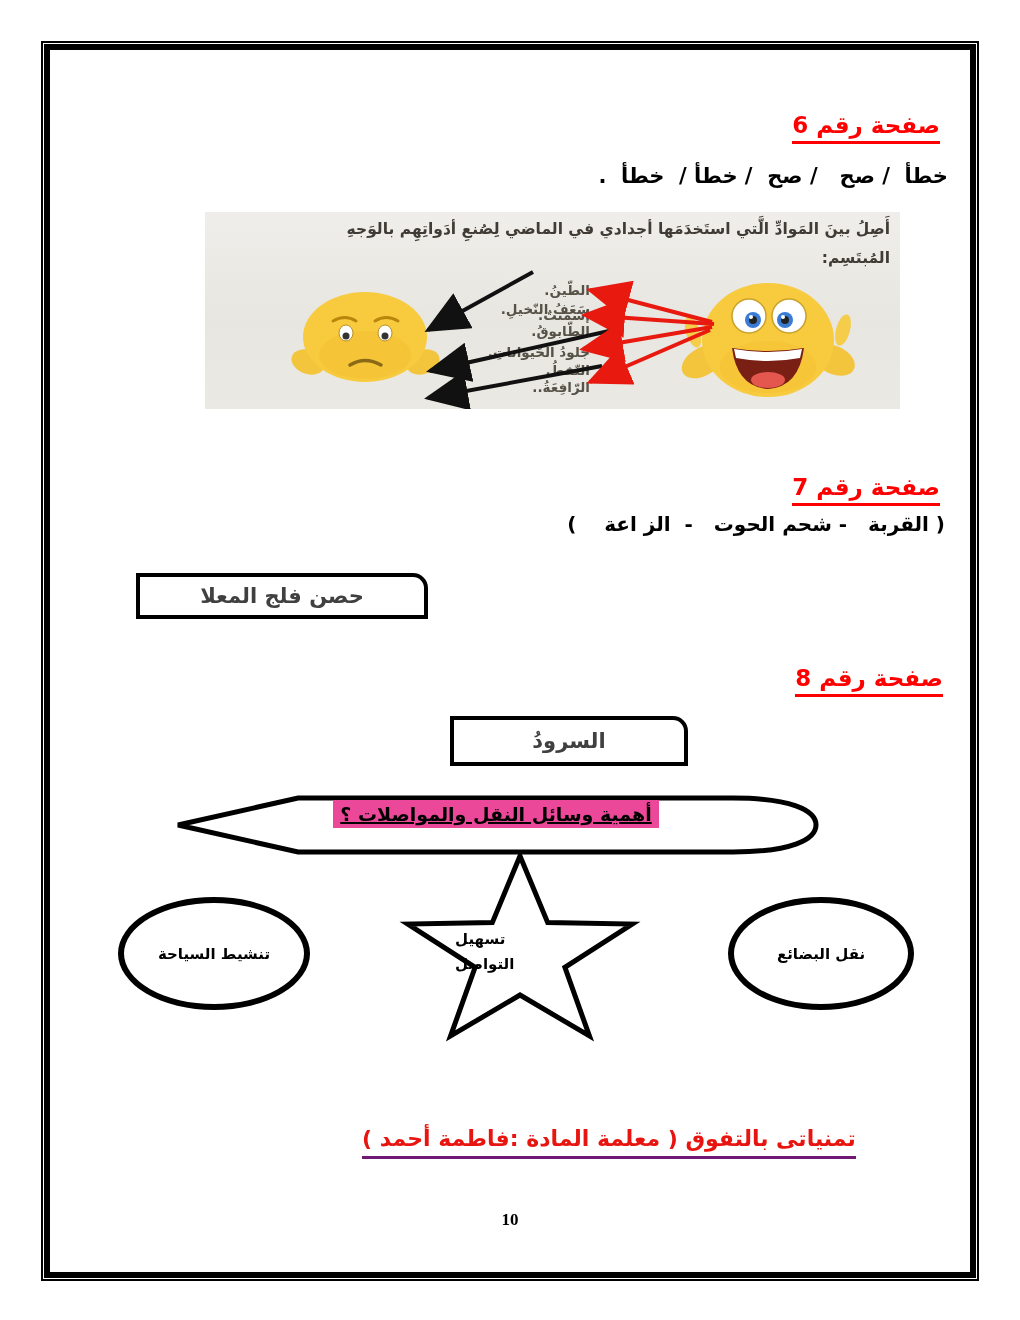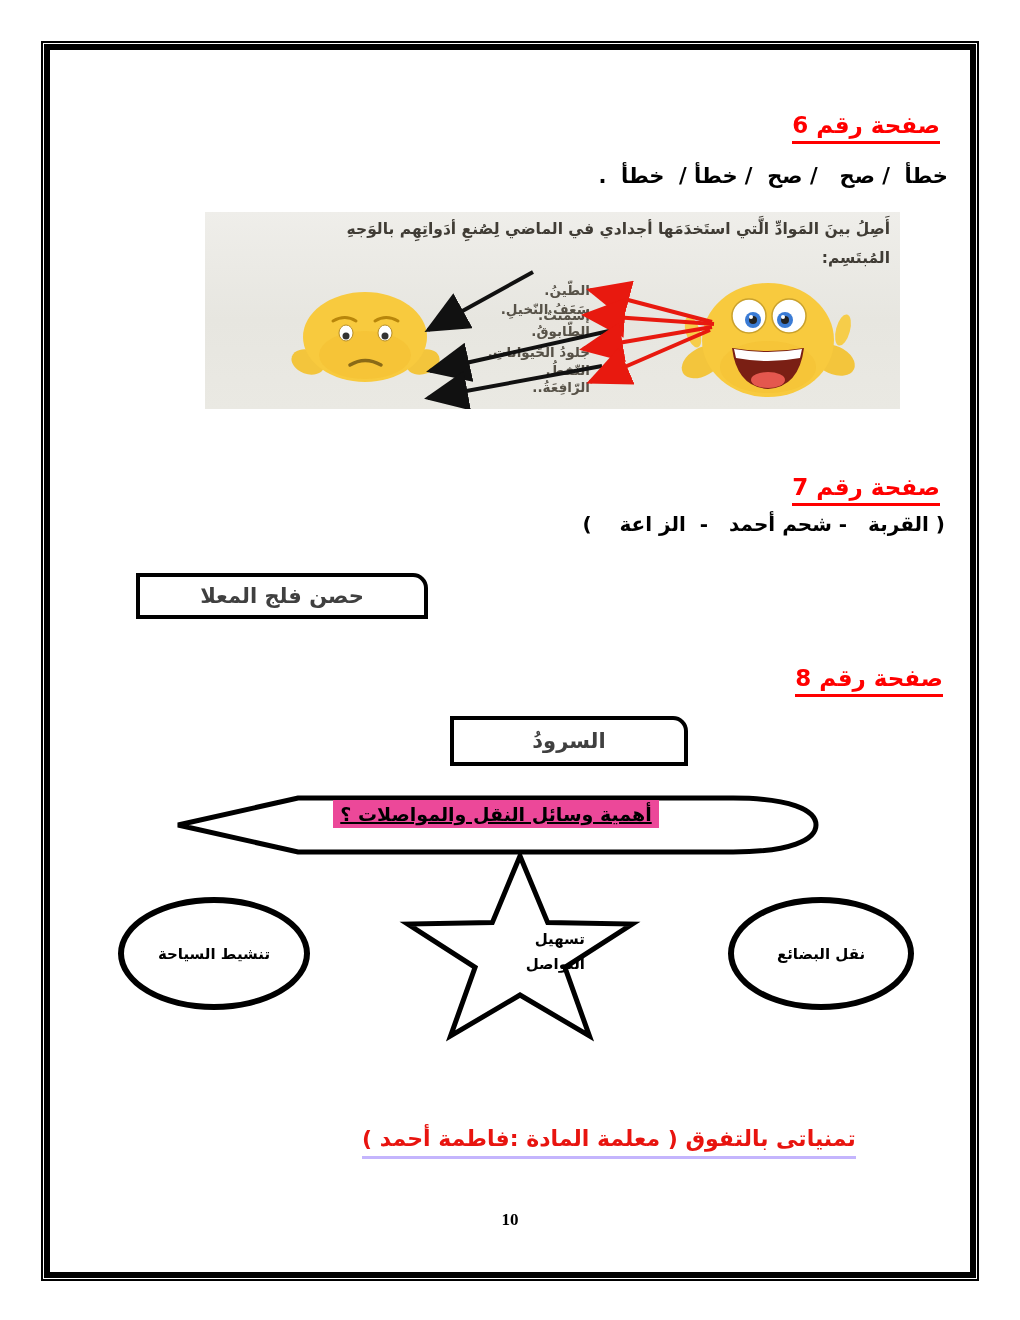--- a/index.html
+++ b/index.html
@@ -23,28 +23,28 @@
   .abox{position:absolute;background:#fff;border:4px solid #000;border-top-right-radius:15px;
         display:flex;align-items:center;justify-content:center;
         font-size:21px;font-weight:bold;color:#404040;margin-left:18px;}
   
   .qshape{position:absolute;left:168px;top:790px;}
   .qtext{position:absolute;left:168px;top:803px;width:656px;text-align:center;}
   .qtext span{background:#ec4899;color:#000;font-size:19px;font-weight:bold;
               text-decoration:underline;text-decoration-thickness:2px;padding:3px 7px;}
   
   .starwrap{position:absolute;left:395px;top:853px;}
-  .startext{position:absolute;left:455px;top:927px;width:130px;text-align:right;
+  .startext{position:absolute;left:455px;top:927px;width:130px;text-align:left;
             font-size:15px;font-weight:bold;color:#000;line-height:25px;}
   .oval{position:absolute;border:6px solid #000;border-radius:50%;background:#fff;
         display:flex;align-items:center;justify-content:center;
         font-size:15px;font-weight:bold;color:#000;}
   
   .wishes{position:absolute;left:362px;top:1126px;font-size:22px;font-weight:bold;color:#e8140f;
-          border-bottom:3px solid #c4b5fd;padding-bottom:5px;white-space:nowrap;}
+          border-bottom:3px solid #701a75;padding-bottom:5px;white-space:nowrap;}
   .pagenum{position:absolute;left:0;top:1210px;width:1020px;text-align:center;
            font-size:17px;font-weight:bold;color:#000;font-family:Liberation Serif, serif;}
 </style>
 </head>
 <body>
 
 <div class="page">
 
   <div class="frame-outer">
     <div class="frame-inner"></div>
@@ -114,21 +114,21 @@
       <line x1="397" y1="154" x2="223" y2="186" stroke="#111111" stroke-width="4" marker-end="url(#mb)"></line>
 
       <line x1="507" y1="110" x2="385" y2="78" stroke="#e8190f" stroke-width="4" marker-end="url(#mr)"></line>
       <line x1="509" y1="112" x2="380" y2="103" stroke="#e8190f" stroke-width="4" marker-end="url(#mr)"></line>
       <line x1="507" y1="115" x2="378" y2="137" stroke="#e8190f" stroke-width="4" marker-end="url(#mr)"></line>
       <line x1="505" y1="118" x2="385" y2="170" stroke="#e8190f" stroke-width="4" marker-end="url(#mr)"></line>
     </svg>
   </div>
 
   <div class="h-red" style="right:80px;top:474px;">صفحة رقم 7</div>
-  <div class="answers" style="right:75px;top:512px;font-size:20px;">( القربة   - شحم أحمد   -  الز اعة    )</div>
+  <div class="answers" style="right:75px;top:512px;font-size:20px;">( القربة   - شحم الحوت   -  الز اعة    )</div>
 
   <div class="abox" style="left:118px;top:573px;width:284px;height:38px;">حصن فلج المعلا</div>
 
   <div class="h-red" style="right:77px;top:665px;margin-left:23px;">صفحة رقم 8</div>
 
   <div class="abox" style="left:432px;top:716px;width:230px;height:42px;">السرودُ</div>
 
   <svg class="qshape" width="656" height="70" viewBox="0 0 656 70">
     <path d="M 10 35 L 130 8 L 565 8 C 622 8 648 20 648 35 C 648 50 622 62 565 62 L 130 62 Z" fill="#ffffff" stroke="#000" stroke-width="5"></path>
   </svg>

